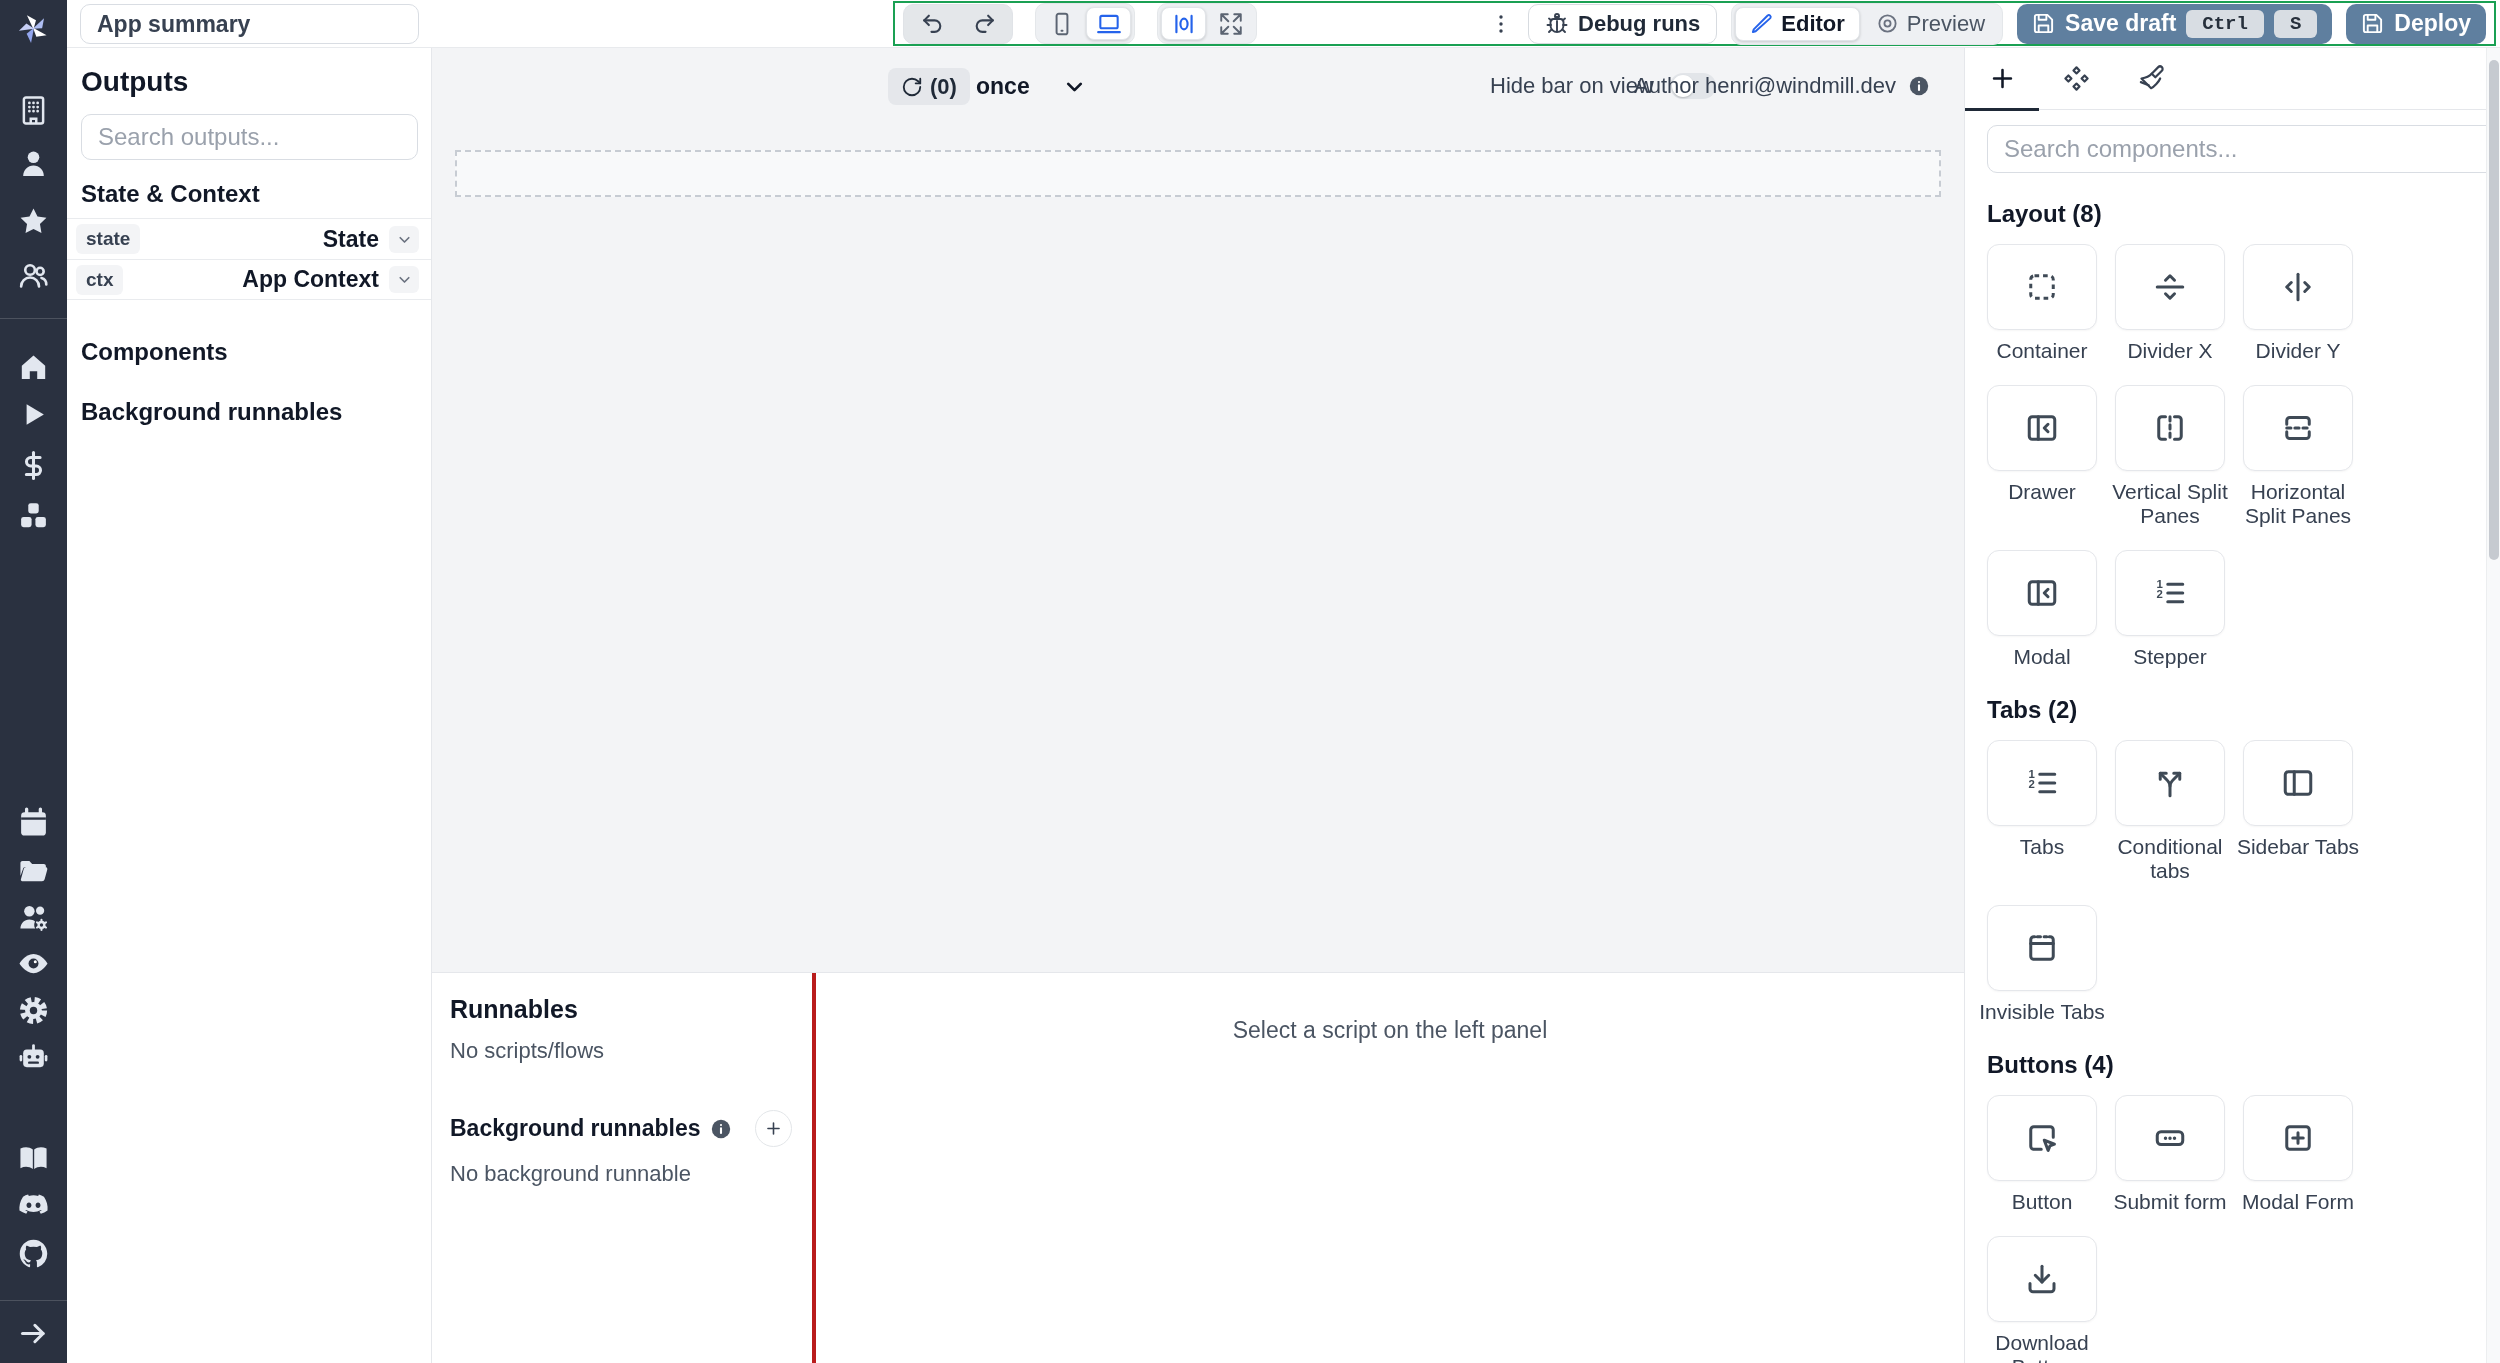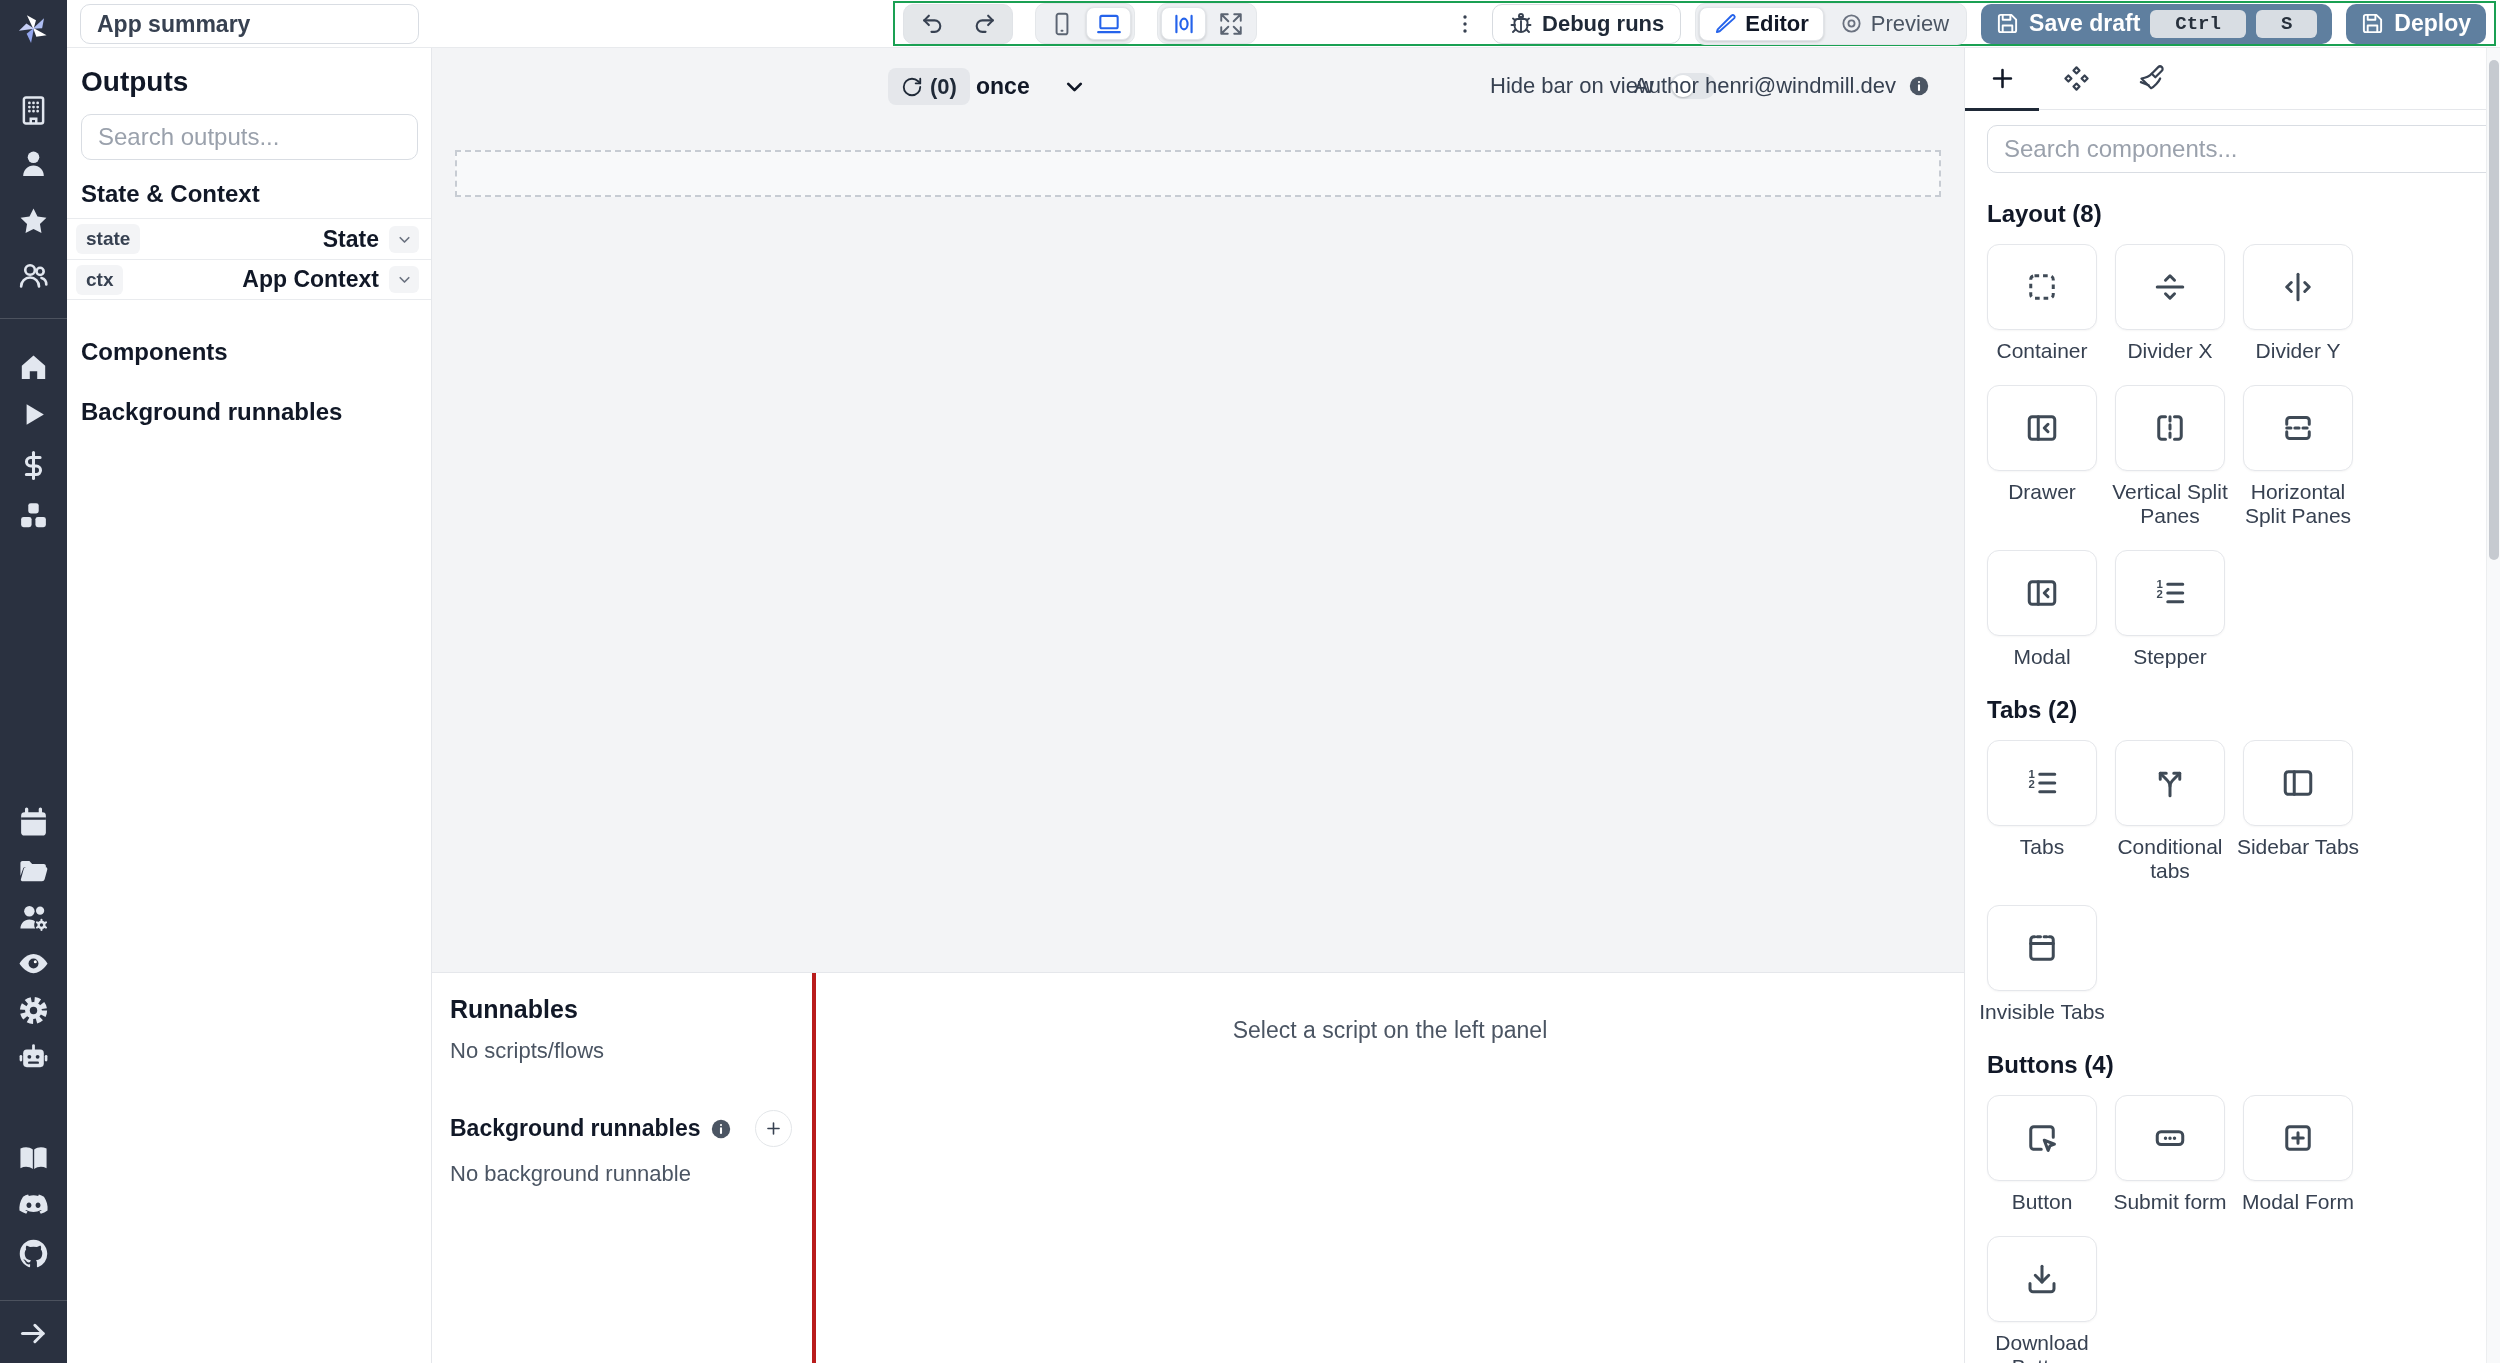--- a/index.html
+++ b/index.html
@@ -30,21 +30,21 @@
   .tb-chip svg { width:26px; height:26px; }
   .tb-chip.active { background:#fff; border:1px solid #e2e5e9; box-shadow:0 1px 3px rgba(0,0,0,.16); color:#2563eb; }
   .kebab { width:26px; height:38px; display:flex; align-items:center; justify-content:center; color:#374151; }
   .btn-outline { display:flex; align-items:center; gap:9px; height:40px; padding:0 16px; border:1px solid #d7dbe0; border-radius:10px; background:#fff; font-size:22px; font-weight:600; color:#1f2937;justify-content:center; }
   .btn-outline svg { width:24px; height:24px; color:#374151; }
   .seg-chip { display:flex; align-items:center; gap:8px; height:34px; padding:0 14px; border-radius:8px; font-size:22px; font-weight:500; color:#4b5563; }
   .seg-chip.active { background:#fff; border:1px solid #e1e4e8; box-shadow:0 1px 3px rgba(0,0,0,.16); color:#111827; font-weight:700; }
   .seg-chip svg { width:23px; height:23px; }
   .btn-primary { display:flex; align-items:center; gap:10px; height:40px; padding:0 15px; border-radius:10px; background:#5f7f9f; color:#fff; font-size:23px; font-weight:700; }
   .btn-primary svg { width:23px; height:23px; color:#fff; }
-  .kbd { font-family:"Liberation Mono", monospace; font-size:19px; font-weight:700; color:#27303c; background:#d8dde3; border-radius:6px; padding:3px 25px; }
+  .kbd { font-family:"Liberation Mono", monospace; font-size:19px; font-weight:700; color:#27303c; background:#d8dde3; border-radius:6px; padding:3px 16px; }
 
   
   #left-panel { position:absolute; left:67px; top:48px; width:365px; bottom:0; background:#fff; border-right:1px solid #e5e7eb; z-index:3; }
   #outputs-title { font-size:28px; font-weight:700; color:#111827; margin:18px 14px 16px; }
   #search-outputs { display:block; width:337px; margin:0 14px 20px; height:46px; border:1px solid #d9dde3; border-radius:10px; padding:0 16px; font-size:24px; color:#374151; }
   #search-outputs::placeholder { color:#9aa1ac; opacity:1; }
   #state-context-title { font-size:24px; font-weight:700; color:#111827; margin:0 14px 10px; }
   .sc-row { height:41px; border-top:1px solid #e9ebee; display:flex; align-items:center; padding:0 12px 0 9px; }
   .sc-row:last-of-type { border-bottom:1px solid #e9ebee; }
   .sc-key { background:#f3f4f6; border-radius:6px; padding:4px 10px; font-size:19px; font-weight:700; color:#374151; }

